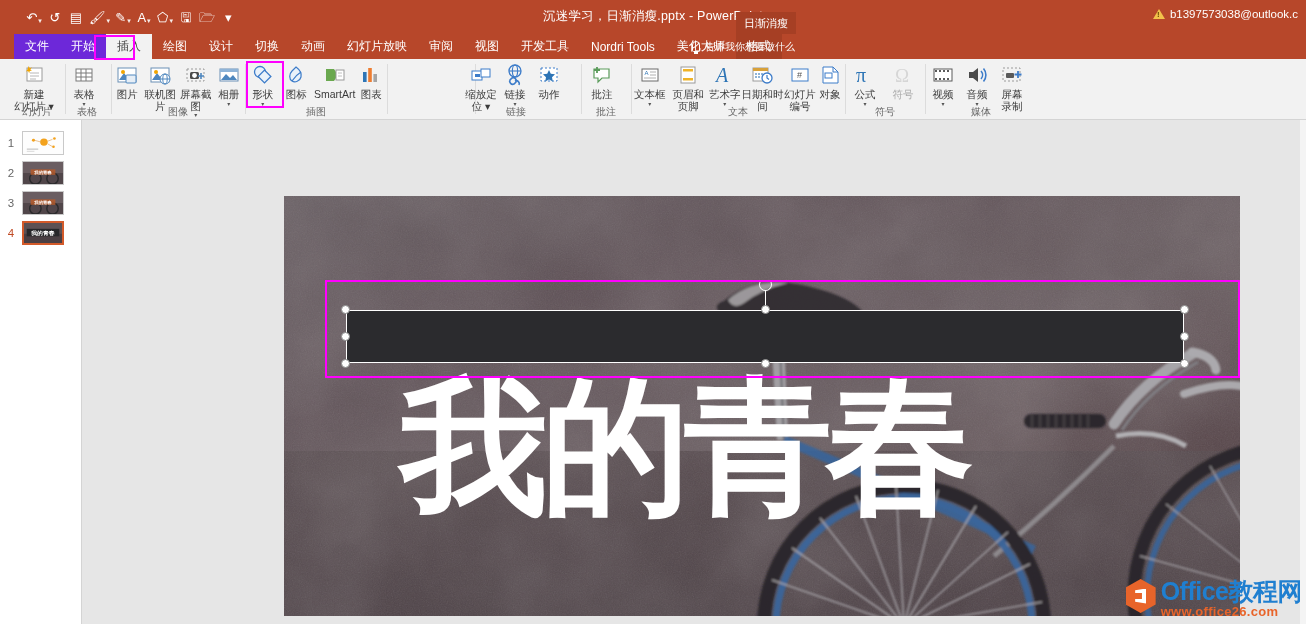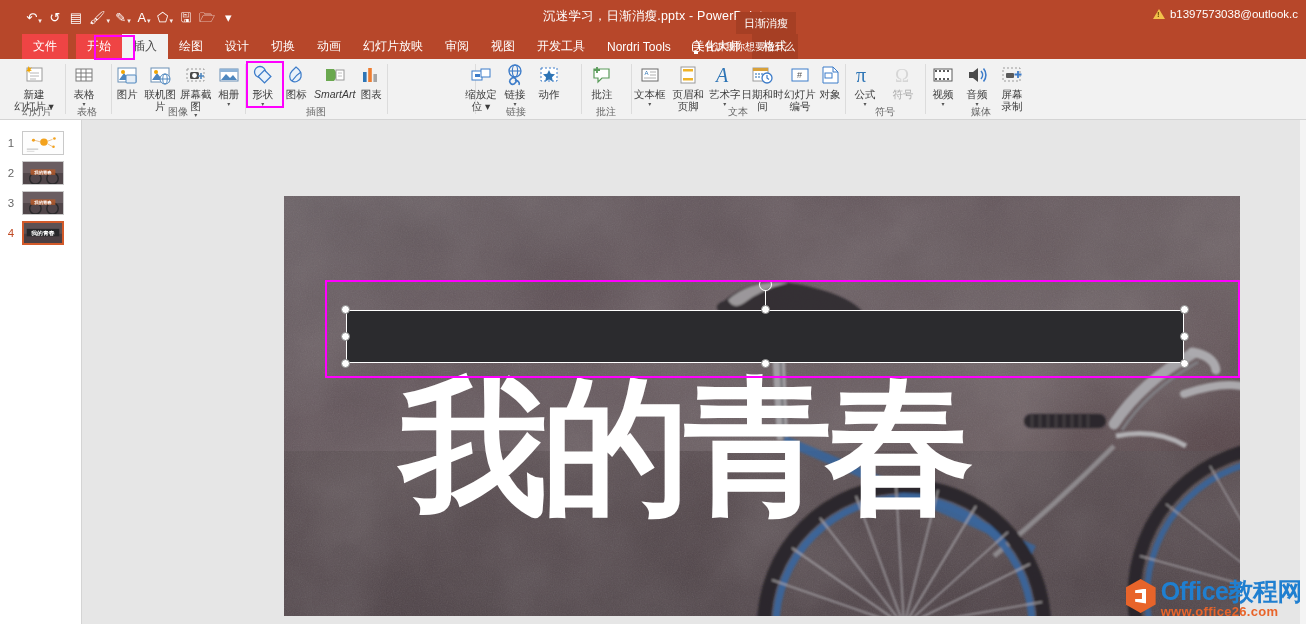--- a/index.html
+++ b/index.html
@@ -46,21 +46,21 @@
   
   .tabbar {
     position: absolute; left: 0; top: 34px; width: 1306px; height: 25px;
     background: #b7472a;
   }
   .tabs { position: absolute; left: 14px; top: 0; height: 25px; display: flex; align-items: stretch; }
   .tab {
     display: flex; align-items: center; justify-content: center;
     padding: 0 11px; font-size: 12px; color: #fff; height: 25px; white-space: nowrap;
   }
-  .tab.hot { background: #ef4444; margin-left: 8px; }
+  .tab.hot { background: #6d28d9; }
   .tab.active { background: #f2f2f2; color: #444; }
   .tab.ctx-active { background: #a63f24; color: #fff; justify-content: flex-end; }
   .tab.ctx-head {
     position: absolute; top: -22px; height: 22px; font-size: 11px;
     background: #a63f24; color: #fff; padding: 0 8px; align-items: center; display: flex;
   }
   .tellme {
     position: absolute; left: 692px; top: 0; height: 25px; display: flex; align-items: center;
     gap: 5px; color: #fff; font-size: 10px;
   }
@@ -383,21 +383,21 @@
           </div>
           <div class="bigbtn" style="width: 34px;">
             <div class="ico">
               <svg width="24" height="24" viewBox="0 0 24 24">
                 <path d="M12 4 c4 3 6 6 5 10 c-1 4 -6 6 -9 4 c-3 -2 -3 -7 0 -10 z" fill="#eaf2fa" stroke="#3d7cc9" stroke-width="1.2"></path>
                 <path d="M8 18 q4 -6 9 -9" stroke="#3d7cc9" stroke-width="1.2" fill="none"></path>
               </svg>
             </div>
             <div class="lbl">图标</div>
           </div>
-          <div class="bigbtn" style="width: 44px; font-style: italic;">
+          <div class="bigbtn" style="width: 44px;">
             <div class="ico">
               <svg width="24" height="24" viewBox="0 0 24 24">
                 <path d="M3 6 l8 0 l4 6 l-4 6 l-8 0 z" fill="#6aa84f"></path>
                 <rect x="13" y="7" width="8" height="10" fill="#fff" stroke="#9a9a9a"></rect>
                 <line x1="15" y1="10" x2="19" y2="10" stroke="#c0c0c0"></line>
                 <line x1="15" y1="13" x2="19" y2="13" stroke="#c0c0c0"></line>
               </svg>
             </div>
             <div class="lbl">SmartArt</div>
           </div>

